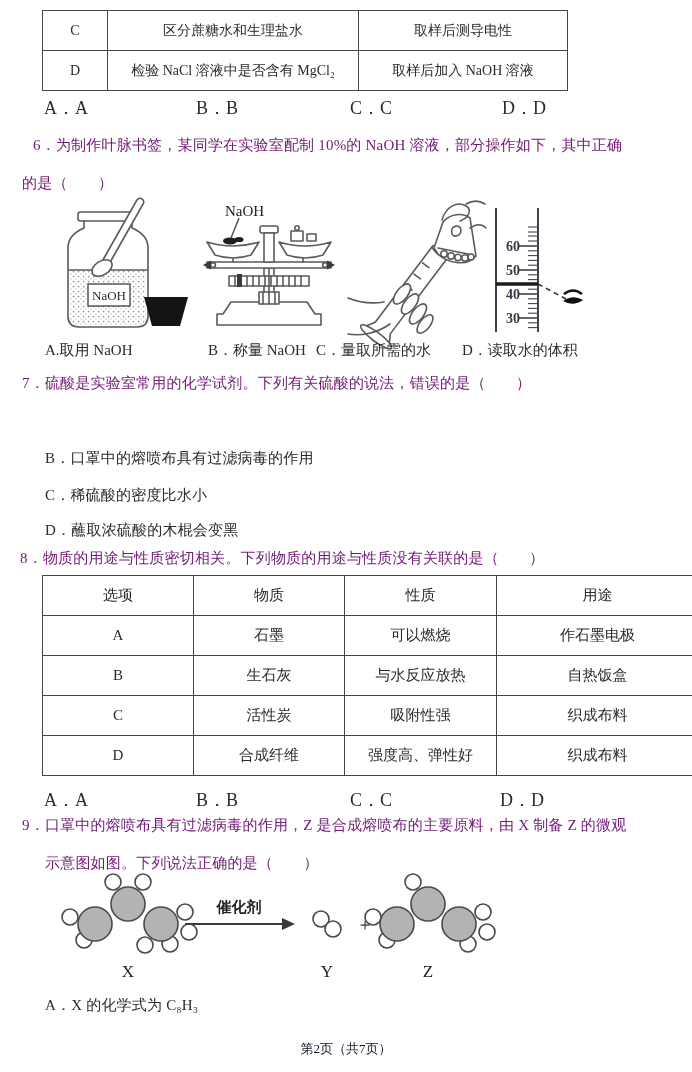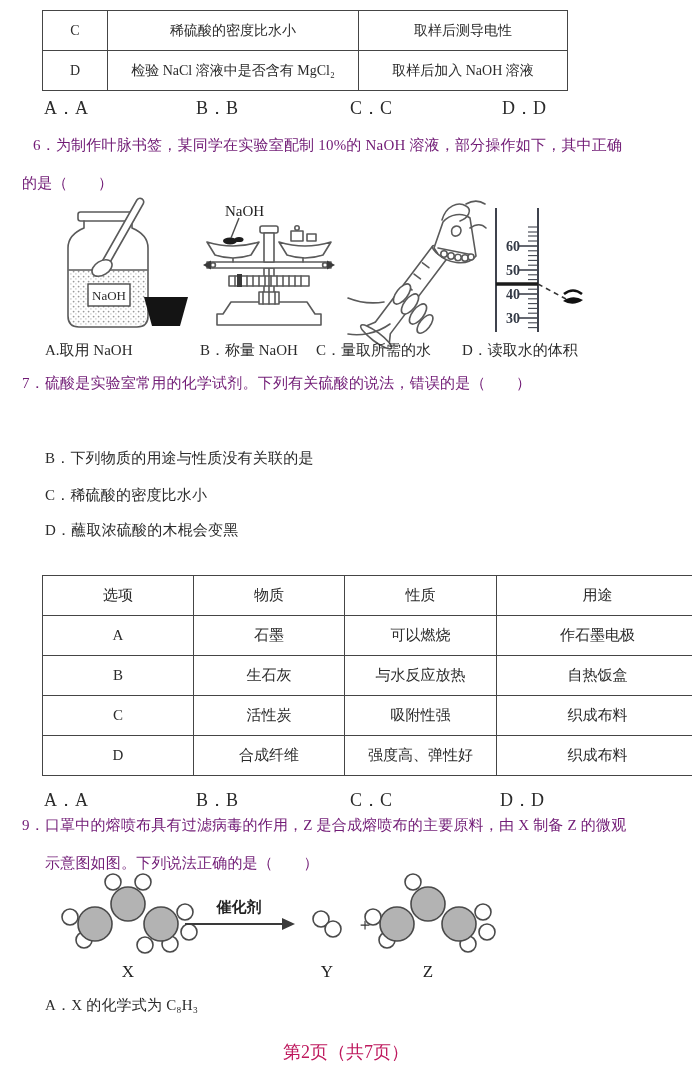--- a/index.html
+++ b/index.html
@@ -10,40 +10,40 @@
   .ansline { position:absolute; left:0; width:100%; height:20px; font-size:18px; }
   .ansline span { position:absolute; white-space:nowrap; }
   table.t { border-collapse:collapse; table-layout:fixed; position:absolute; }
   table.t td { border:1.4px solid #454545; text-align:center; vertical-align:middle; padding:0;
                white-space:nowrap; overflow:hidden; }
   table.t1 { left:42px; top:10px; width:526px; }
   table.t1 td { font-size:14px; height:39px; }
   table.t2 { left:42px; top:575px; width:657px; }
   table.t2 td { font-size:15px; height:39px; }
   .cap { position:absolute; font-size:15px; white-space:nowrap;text-align:center; }
-  .footer { position:absolute; left:0; right:0; top:1040px; text-align:center; font-size:18px; color:#be185d; }
+  .footer { position:absolute; left:0; right:0; top:1040px; text-align:center; font-size:13px; color:#0f172a; }
   svg { position:absolute; overflow:visible; }
   svg text { font-family:"Liberation Serif","DejaVu Serif",serif; }
   .lineart { stroke:#5a5a5a; fill:none; stroke-width:1.6; stroke-linecap:round; stroke-linejoin:round; }
 </style>
 </head>
 <body>
 
 <div class="page">
 
   <table class="t t1">
     <colgroup>
         <col style="width:65px">
         <col style="width:251px">
         <col>
       </colgroup>
     <tbody>
         <tr>
       <td>C</td>
-      <td>稀硫酸的密度比水小</td>
+      <td>区分蔗糖水和生理盐水</td>
       <td>取样后测导电性</td>
     </tr>
     <tr>
       <td>D</td>
       <td>检验 NaCl 溶液中是否含有 MgCl₂</td>
       <td>取样后加入 NaOH 溶液</td>
     </tr>
   </tbody>
     </table>
 
@@ -197,30 +197,31 @@
     <line x1="10" y1="78" x2="52" y2="78" stroke="#1c1c1c" stroke-width="3.4"></line>
     <line x1="52" y1="78" x2="80" y2="93" stroke="#333" stroke-width="1.6" stroke-dasharray="5,4"></line>
     <g>
       <path d="M78,88 Q87,81 96,88" stroke="#111" stroke-width="2.6" fill="none"></path>
       <path d="M77,95 Q87,88 97,94 Q87,101 77,95 Z" fill="#111"></path>
     </g>
   </svg>
 
   <div>
     <span class="cap" style="left:45px;  top:341px">A.取用 NaOH</span>
-    <span class="cap" style="left:200px; top:341px">B．称量 NaOH</span>
+    <span class="cap" style="left:208px; top:341px">B．称量 NaOH</span>
     <span class="cap" style="left:316px; top:341px">C．量取所需的水</span>
     <span class="cap" style="left:462px; top:341px">D．读取水的体积</span>
   </div>
 
   <div class="q" style="left:22px; top:374px">7．硫酸是实验室常用的化学试剂。下列有关硫酸的说法，错误的是（　　）</div>
-  <div class="opt" style="top:449px">B．下列物质的用途与性质没有关联的是</div>
+  <div class="opt" style="top:449px">B．口罩中的熔喷布具有过滤病毒的作用</div>
   <div class="opt" style="top:486px">C．稀硫酸的密度比水小</div>
   <div class="opt" style="top:521px">D．蘸取浓硫酸的木棍会变黑</div>
 
+  <div class="q" style="left:20px; top:549px">8．物质的用途与性质密切相关。下列物质的用途与性质没有关联的是（　　）</div>
 
   <table class="t t2">
     <colgroup>
         <col style="width:151px">
         <col style="width:151px">
         <col style="width:152px">
         <col>
       </colgroup>
     <tbody>
         <tr>

